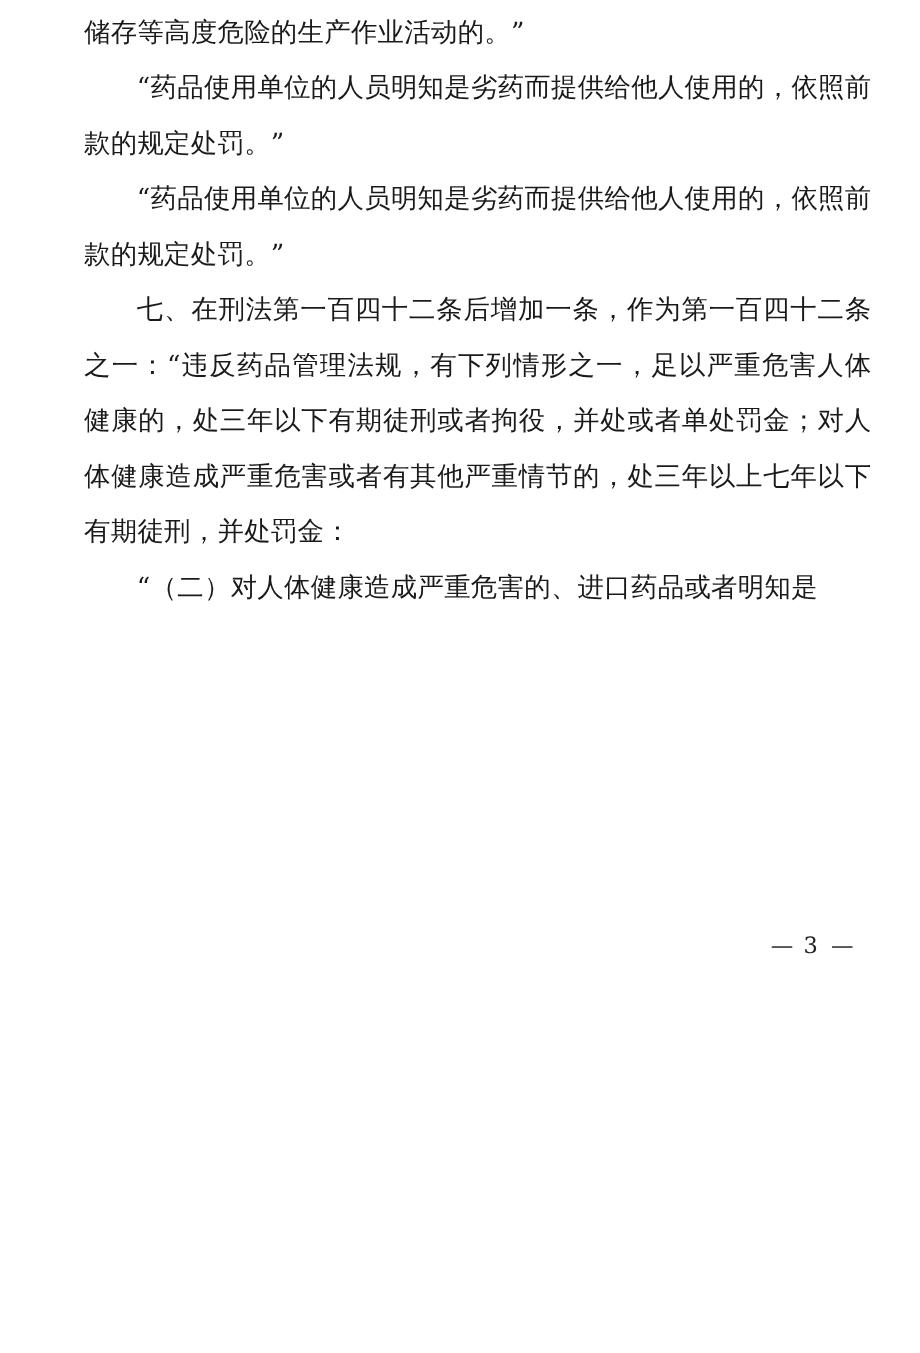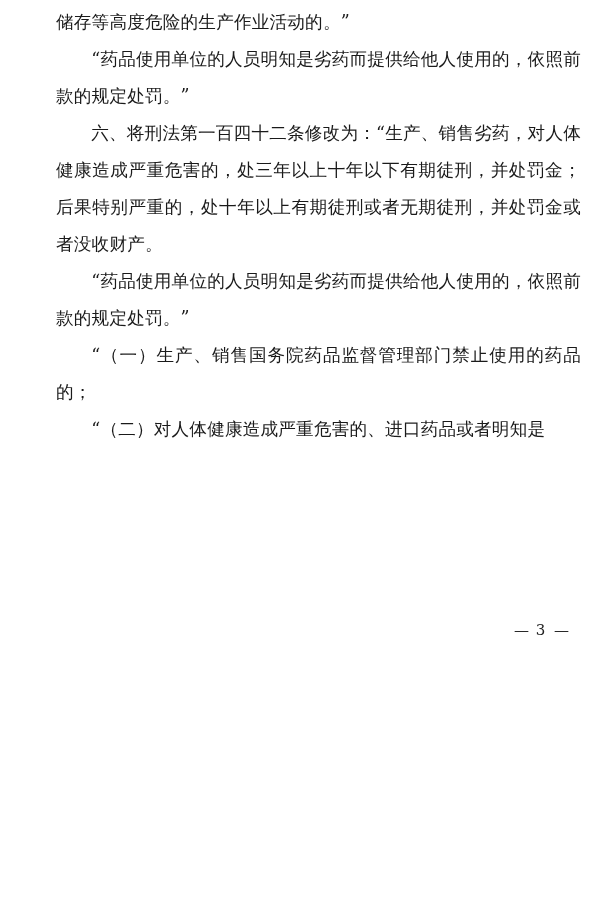--- a/index.html
+++ b/index.html
@@ -58,23 +58,22 @@
   }
 </style>
 </head>
 <body>
 
 <div class="page">
 
   <div class="doc-body">
     <p class="para cont">储存等高度危险的生产作业活动的。”</p>
     <p class="para indent">“药品使用单位的人员明知是劣药而提供给他人使用的，依照前款的规定处罚。”</p>
-    <p class="para indent">六、将刑法第一百四十二条修改为：“生产、销售劣药，对人体健康造成严重危害的，处三年以上十年以下有期徒刑，并处罚金；后果特别严重的，处十年以上有期徒刑或者无期徒刑，并处罚金或者没收财产。</p>
     <p class="para indent">“药品使用单位的人员明知是劣药而提供给他人使用的，依照前款的规定处罚。”</p>
-    <p class="para indent">“（一）生产、销售国务院药品监督管理部门禁止使用的药品的；</p>
+    <p class="para indent">七、在刑法第一百四十二条后增加一条，作为第一百四十二条之一：“违反药品管理法规，有下列情形之一，足以严重危害人体健康的，处三年以下有期徒刑或者拘役，并处或者单处罚金；对人体健康造成严重危害或者有其他严重情节的，处三年以上七年以下有期徒刑，并处罚金：</p>
     <p class="para indent">“（二）对人体健康造成严重危害的、进口药品或者明知是</p>
   </div>
 
   <div class="footer">
     <span class="dash">—</span>
     <span>3</span>
     <span class="dash">—</span>
   </div>
 
 </div>

